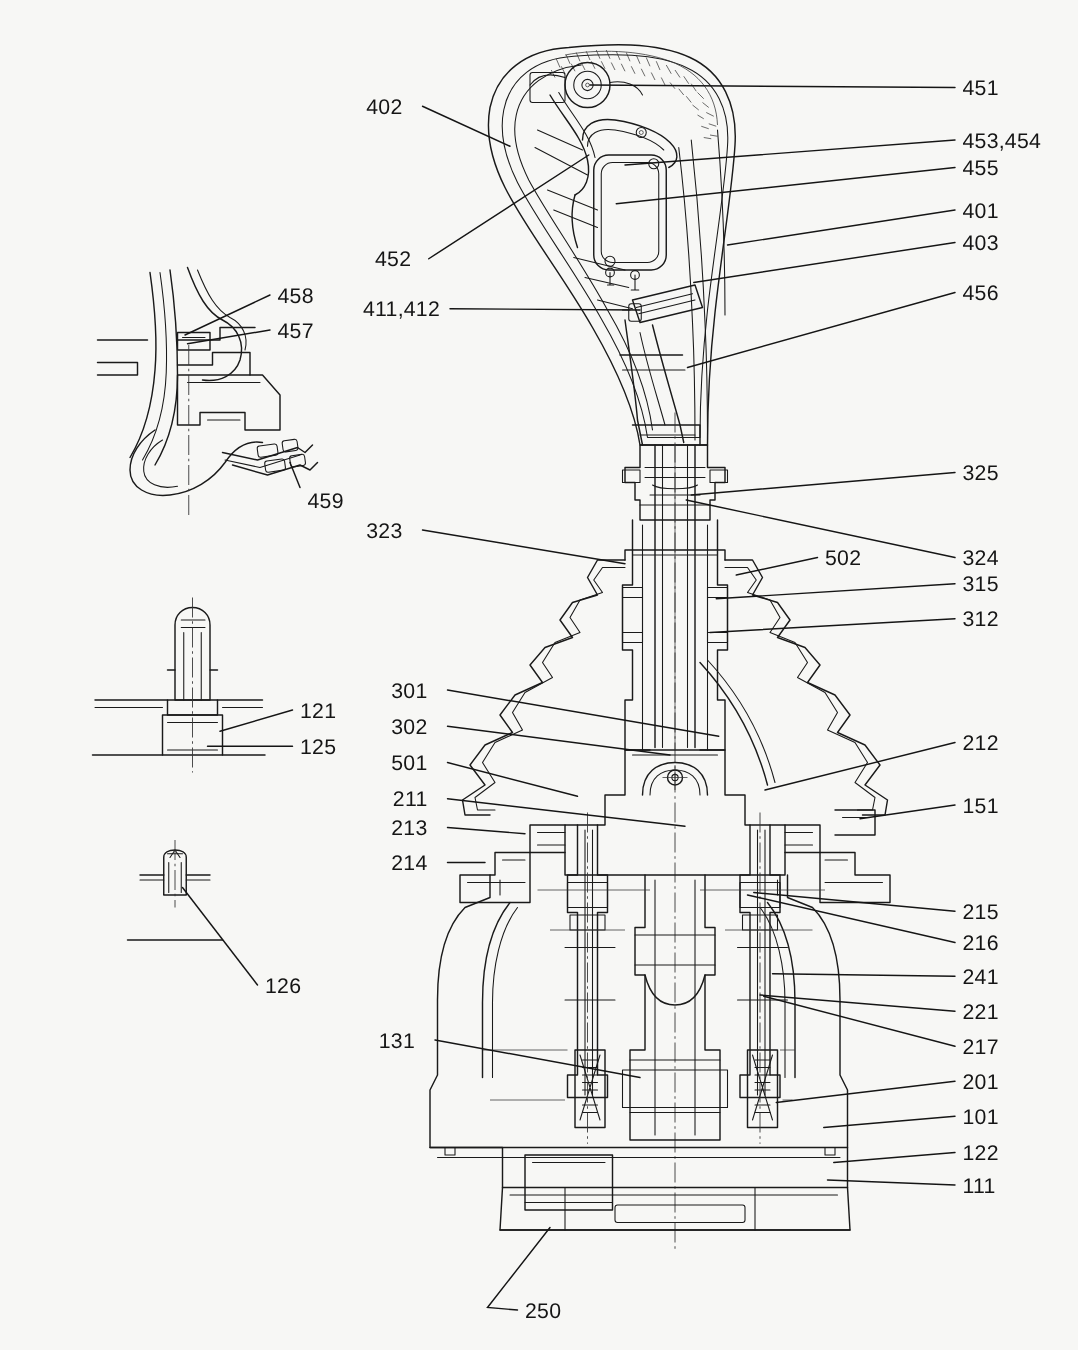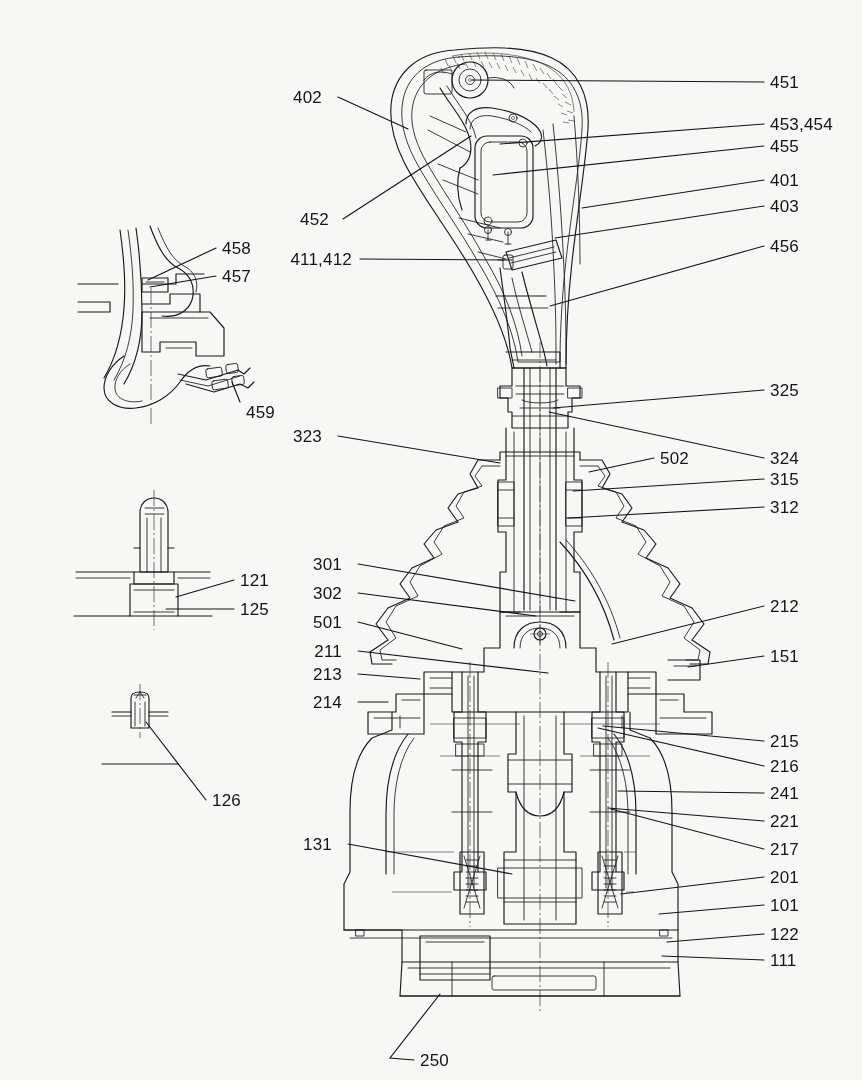--- a/index.html
+++ b/index.html
@@ -4,21 +4,21 @@
 <title>Patent Figure — Control Lever Assembly</title>
 <style>
   html,body{margin:0;padding:0;}
   body{
     width:862px;height:1080px;
     background:#f7f7f5;
     font-family:"Liberation Sans","DejaVu Sans",sans-serif;
     overflow:hidden;
     position:relative;
   }
-  #figure-root{position:absolute;left:0;top:12px;width:862px;height:808px;text-align:right;}
+  #figure-root{position:absolute;left:0;top:0;width:862px;height:808px;text-align:right;}
   svg.fig{position:absolute;left:0;top:0;width:862px;height:1080px;display:block;}
   text.lbl{
     font-family:"Liberation Sans","DejaVu Sans",sans-serif;
     font-size:17px;
     fill:#151515;
     letter-spacing:0.2px;
   }
   text.lbl.right{text-anchor:start;}
   text.lbl.left{text-anchor:end;}
   .ln{stroke:#151515;stroke-width:1.15;fill:none;stroke-linecap:round;}

